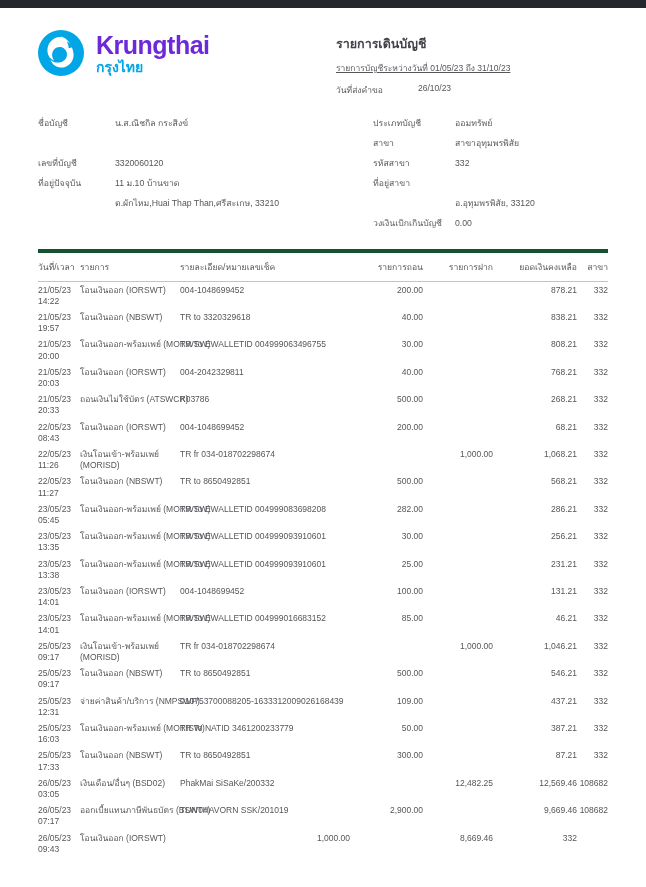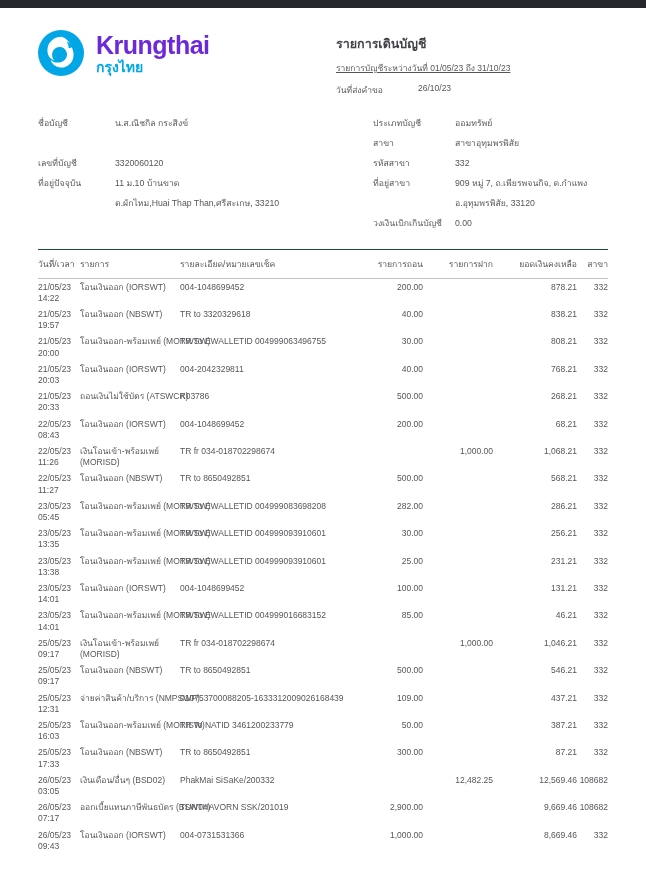--- a/index.html
+++ b/index.html
@@ -22,21 +22,21 @@
   .hdr-req .lbl { width:82px; }
 
   
   .info { margin-top:20px; }
   .info-row { display:grid; grid-template-columns:77px 258px 82px 1fr; min-height:20px; font-size:8.7px; }
   .info-row > div { line-height:12px; }
 
   
   .table { margin-top:12px; }
   .t-head, .t-row { display:grid; grid-template-columns:42px 100px 170px 73px 70px 84px 31px; }
-  .t-head { border-top:1px solid #14532d; border-bottom:1px solid #c4c4c4; padding:7px 0 7px 0; font-size:8.6px; color:#55565a; }
+  .t-head { border-top:4px solid #14532d; border-bottom:1px solid #c4c4c4; padding:7px 0 7px 0; font-size:8.6px; color:#55565a; }
   .t-row { padding:2.5px 0; font-size:8.5px; }
   .t-row > div, .t-row .sub { line-height:11.2px; }
   .num { text-align:right; }
   .desc-col { white-space:nowrap; }
   .detail-col { white-space:nowrap; }
 </style>
 </head>
 <body>
 
 <div class="topbar"></div>
@@ -86,21 +86,20 @@
         <div>เลขที่บัญชี</div>
         <div>3320060120</div>
         <div>รหัสสาขา</div>
         <div>332</div>
       </div>
 
       <div class="info-row">
         <div>ที่อยู่ปัจจุบัน</div>
         <div>11 ม.10 บ้านขาด</div>
         <div>ที่อยู่สาขา</div>
-        <div>909 หมู่ 7, ถ.เพียรพจนกิจ, ต.กำแพง</div>
       </div>
 
       <div class="info-row">
         <div></div>
         <div>ต.ผักไหม,Huai Thap Than,ศรีสะเกษ, 33210</div>
         <div></div>
         <div>อ.อุทุมพรพิสัย,  33120</div>
       </div>
 
       <div class="info-row">
@@ -446,21 +445,20 @@
 
         <div class="t-row">
           <div>
             <div>26/05/23</div>
             <div>09:43</div>
           </div>
           <div class="desc-col">
             <div class="sub">โอนเงินออก (IORSWT)</div>
 
           </div>
-          <div class="detail-col">004-0731531366</div>
           <div class="num">1,000.00</div>
           <div class="num"></div>
           <div class="num">8,669.46</div>
           <div class="num">332</div>
         </div>
       </div>
   </div>
 
 </div>
 

